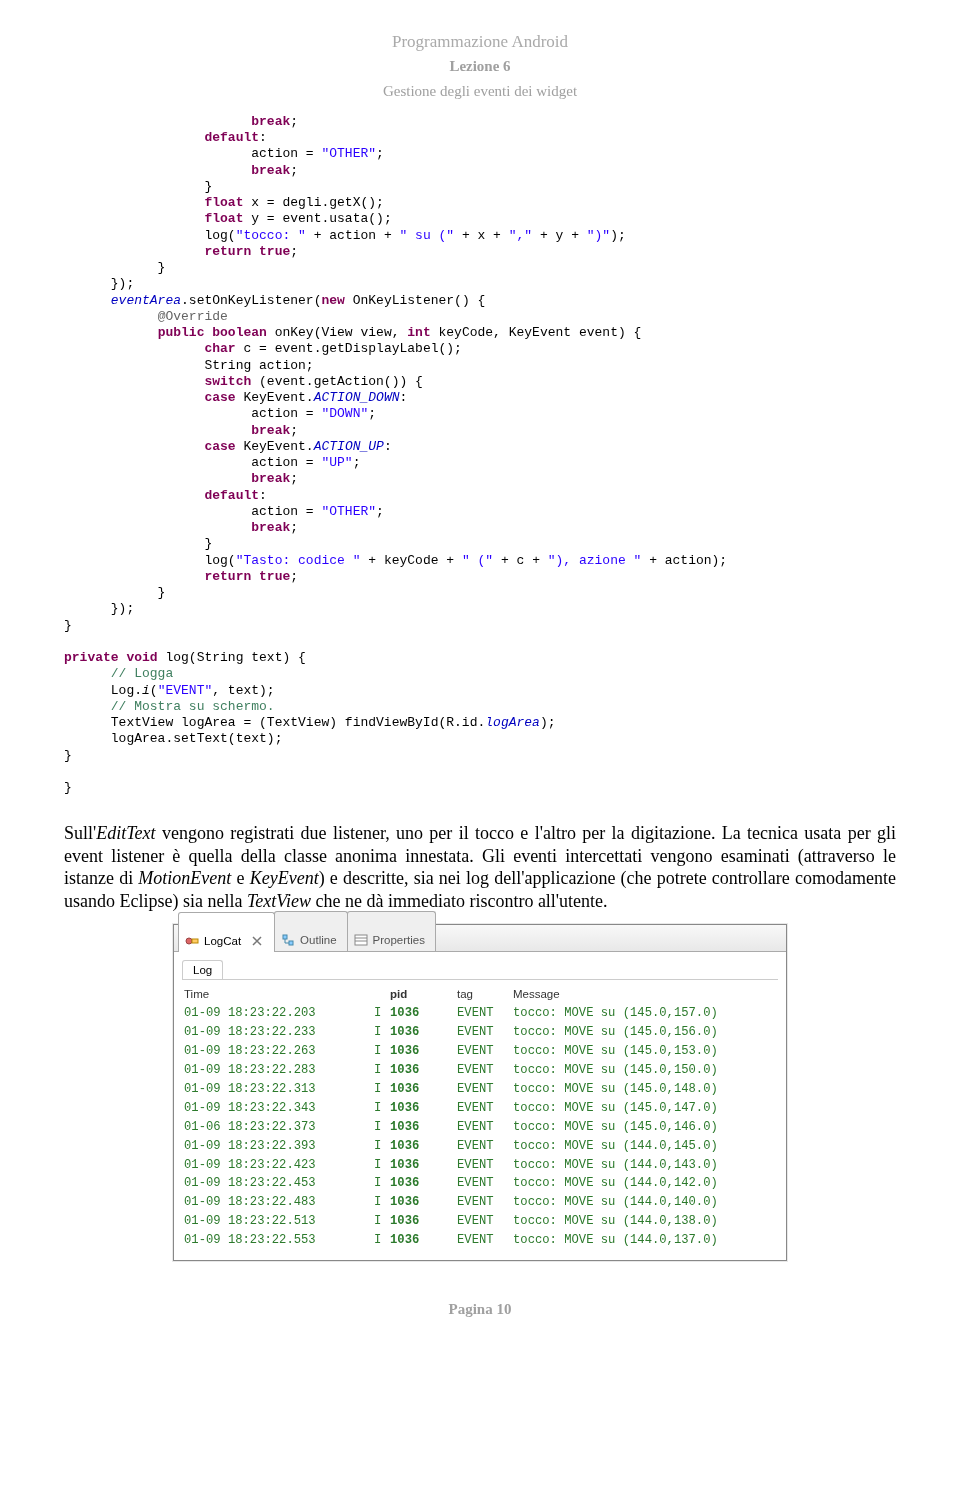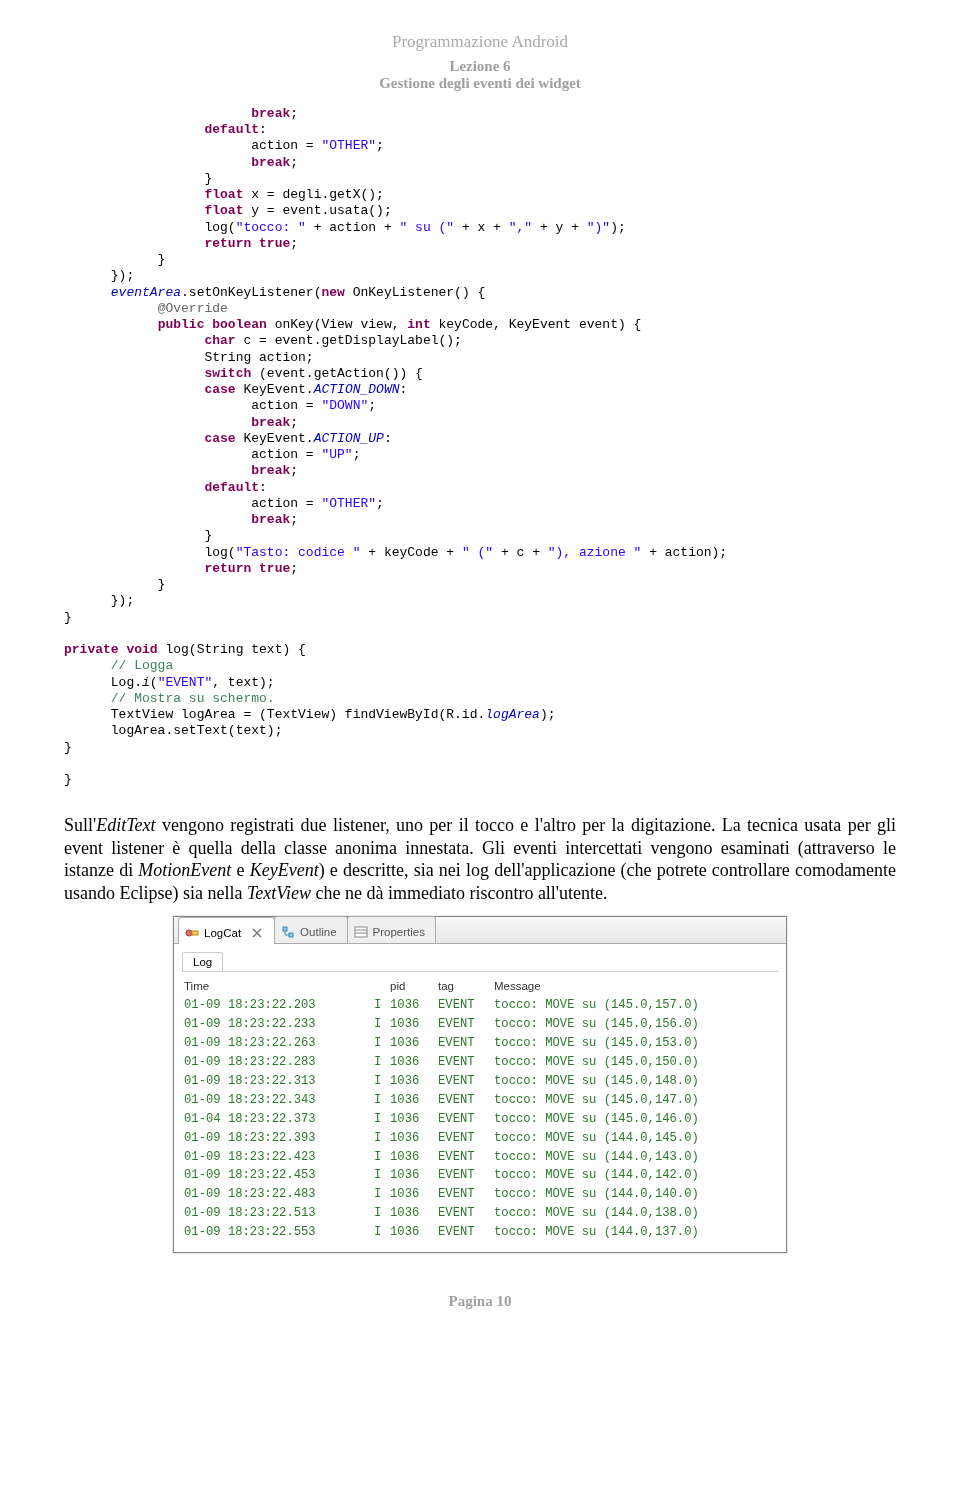--- a/index.html
+++ b/index.html
@@ -24,22 +24,22 @@
     text-align: center;
     color: #a0a0a0;
     font-size: 15px;
     margin: 4px 0 0 0;
     font-weight: bold;
   }
   .header-sub2 {
     text-align: center;
     color: #a0a0a0;
     font-size: 15px;
-    margin: 0 0 14px 0;
-    font-weight: bold;
+    margin: 8px 0 14px 0;
+    font-weight: normal;
   }
   .code-block {
     font-family: "Courier New", Courier, monospace;
     font-size: 13px;
     line-height: 1.25;
     white-space: pre;
     margin-bottom: 26px;
     color: #000;
   }
   .code-block .kw { color: #7f0055; font-weight: bold; }
@@ -76,21 +76,21 @@
     display: flex;
     align-items: flex-end;
     border-bottom: 1px solid #aaa;
     padding-left: 4px;
     gap: 0;
   }
   .tab {
     display: flex;
     align-items: center;
     gap: 5px;
-    padding: 8px 10px 4px 6px;
+    padding: 21px 10px 4px 6px;
     border: 1px solid #aaa;
     border-bottom: none;
     background: #efefef;
     color: #555;
     border-top-left-radius: 3px;
     border-top-right-radius: 3px;
     margin-right: -1px;
     font-size: 11.5px;
     height: 14px;
   }
@@ -122,21 +122,21 @@
   .headers {
     display: flex;
     font-size: 11.5px;
     color: #333;
     border-bottom: 0;
     padding: 4px 0 4px 2px;
   }
   .headers div { box-sizing: border-box; }
   .col-time { width: 190px; }
   .col-i { width: 16px; }
-  .col-pid { width: 48px; }
+  .col-pid { width: 67px; font-weight: bold; }
   .col-tag { width: 56px; }
   .col-msg { flex: 1; }
   .row {
     display: flex;
     font-family: "Courier New", Courier, monospace;
     font-size: 12.2px;
     color: #2c7a2c;
     padding: 0 0 0 2px;
     line-height: 1.55;
   }
@@ -294,21 +294,21 @@
               <div class="col-msg">tocco: MOVE su (145.0,148.0)</div>
             </div>
             <div class="row">
               <div class="col-time">01-09 18:23:22.343</div>
               <div class="col-i">I</div>
               <div class="col-pid">1036</div>
               <div class="col-tag">EVENT</div>
               <div class="col-msg">tocco: MOVE su (145.0,147.0)</div>
             </div>
             <div class="row">
-              <div class="col-time">01-04 18:23:22.373</div>
+              <div class="col-time">01-06 18:23:22.373</div>
               <div class="col-i">I</div>
               <div class="col-pid">1036</div>
               <div class="col-tag">EVENT</div>
               <div class="col-msg">tocco: MOVE su (145.0,146.0)</div>
             </div>
             <div class="row">
               <div class="col-time">01-09 18:23:22.393</div>
               <div class="col-i">I</div>
               <div class="col-pid">1036</div>
               <div class="col-tag">EVENT</div>

